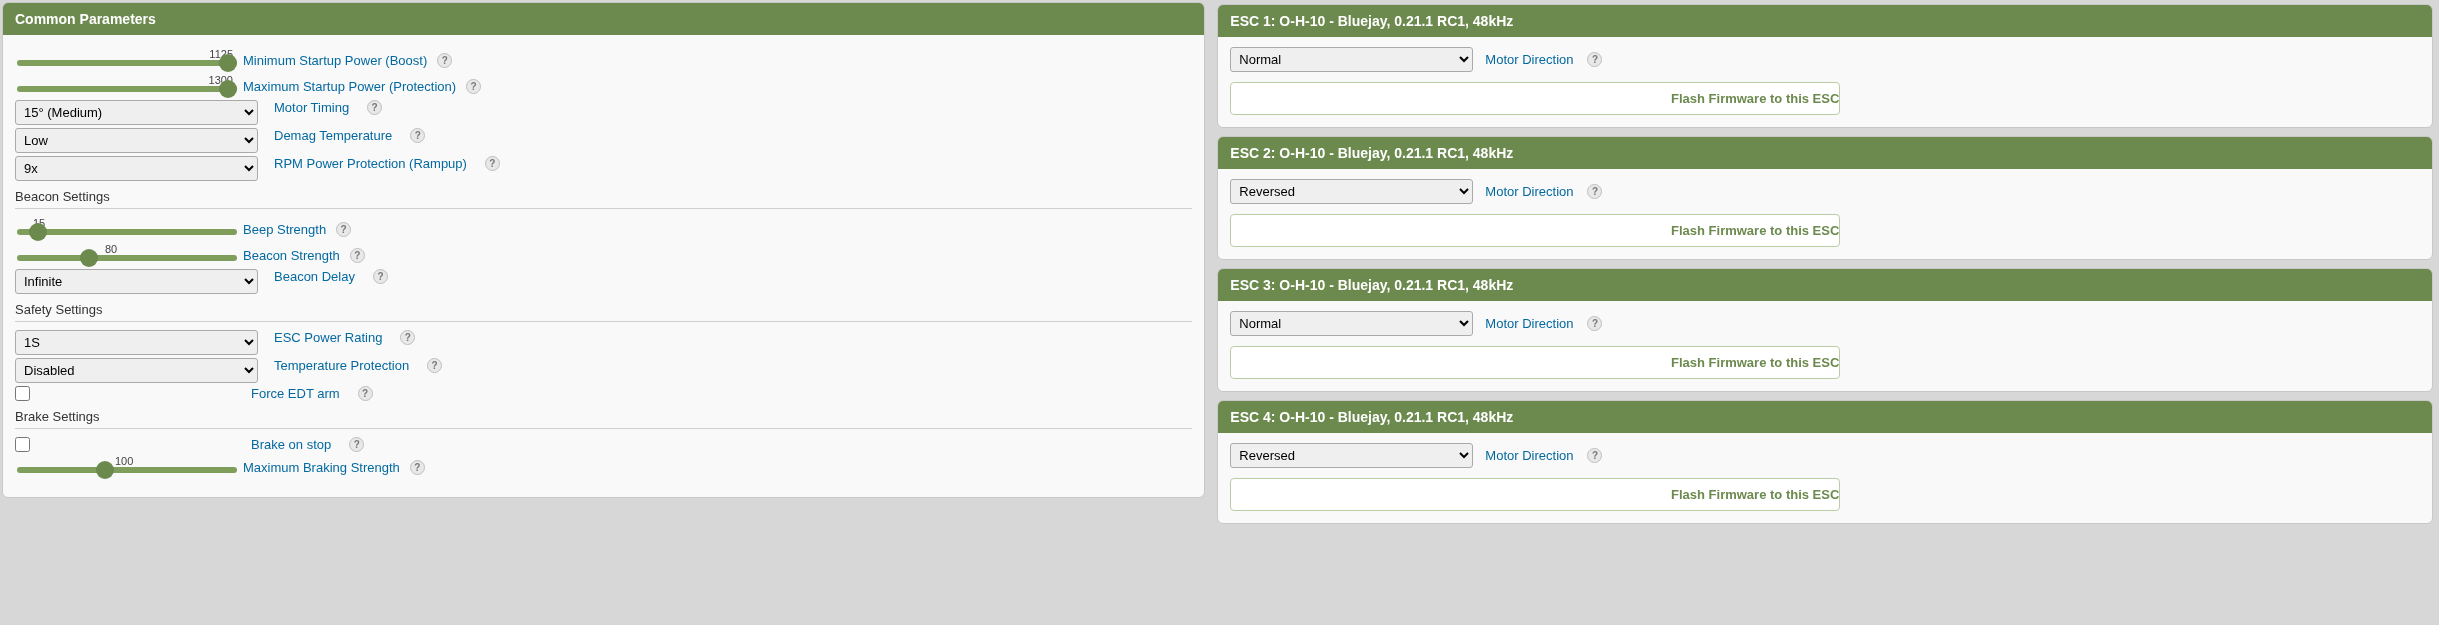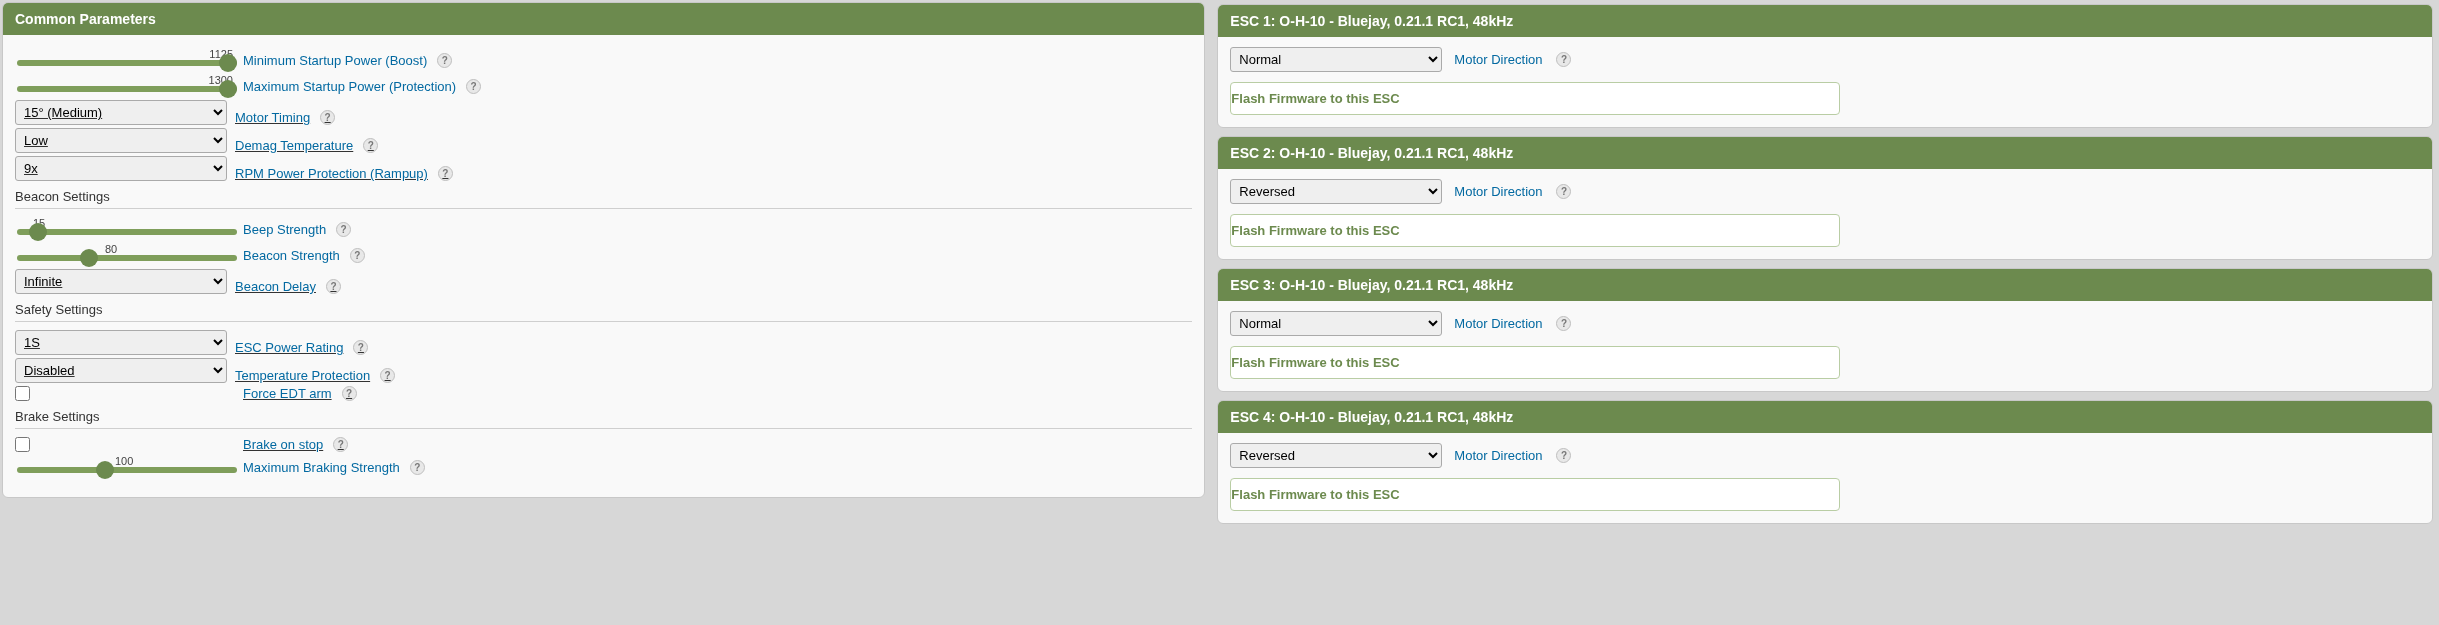--- a/index.html
+++ b/index.html
@@ -51,24 +51,23 @@
     font-size: 13px;
     margin: 8px 0 2px 0;
   }
   .section-divider {
     border: none;
     border-top: 1px solid #cfcfcf;
     margin: 4px 0 8px 0;
   }
   .row {
     display: flex;
-    align-items: flex-end;
-    gap: 8px;
+    align-items: flex-start;
+    gap: 16px;
     margin: 3px 0;
-    text-decoration: underline;
   }
   .slider-row {
     display: flex;
     align-items: flex-end;
     gap: 8px;
     margin: 3px 0 6px 0;
   }
   .slider-wrap {
     width: 220px;
     flex-shrink: 0;
@@ -107,21 +106,21 @@
   }
   .slider::-moz-range-thumb {
     width: 18px;
     height: 18px;
     border-radius: 50%;
     background: #6c8a4e;
     cursor: pointer;
     border: none;
   }
   .select {
-    width: 212px;
+    width: 243px;
     padding: 3px 4px;
     font-size: 13px;
     border: 1px solid #aaa;
     background: #efefef;
     border-radius: 3px;
   }
   .label-text {
     font-size: 13px;
     color: #0369a1;
     white-space: nowrap;
@@ -167,21 +166,21 @@
   .flash-btn {
     width: 100%;
     max-width: 610px;
     padding: 8px 0;
     background: #fff;
     border: 1px solid #b9cda4;
     border-radius: 4px;
     color: #6c8a4e;
     font-weight: 700;
     font-size: 13px;
-    text-align: left;
+    text-align: right;
     cursor: pointer;
   }
 </style>
 </head>
 <body>
 
 <div class="wrap">
 
   <div class="left-col">
     <div class="panel">

